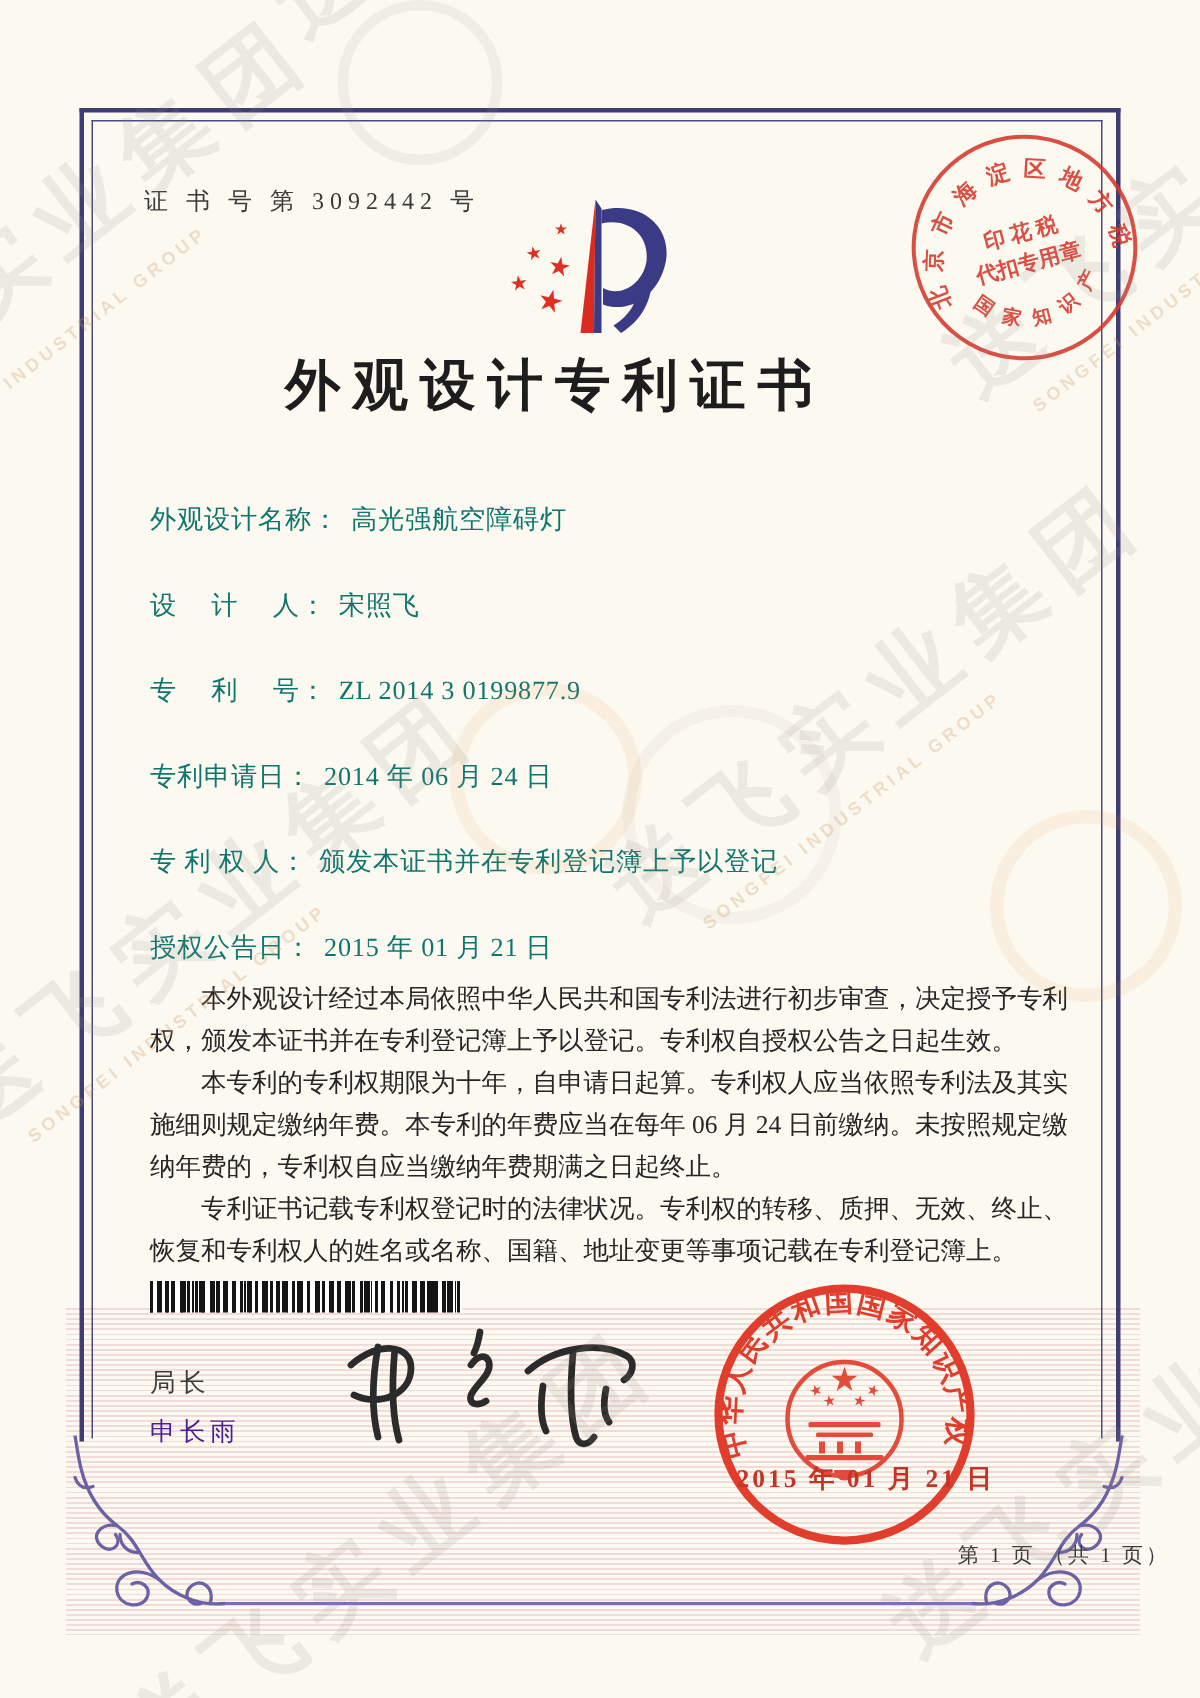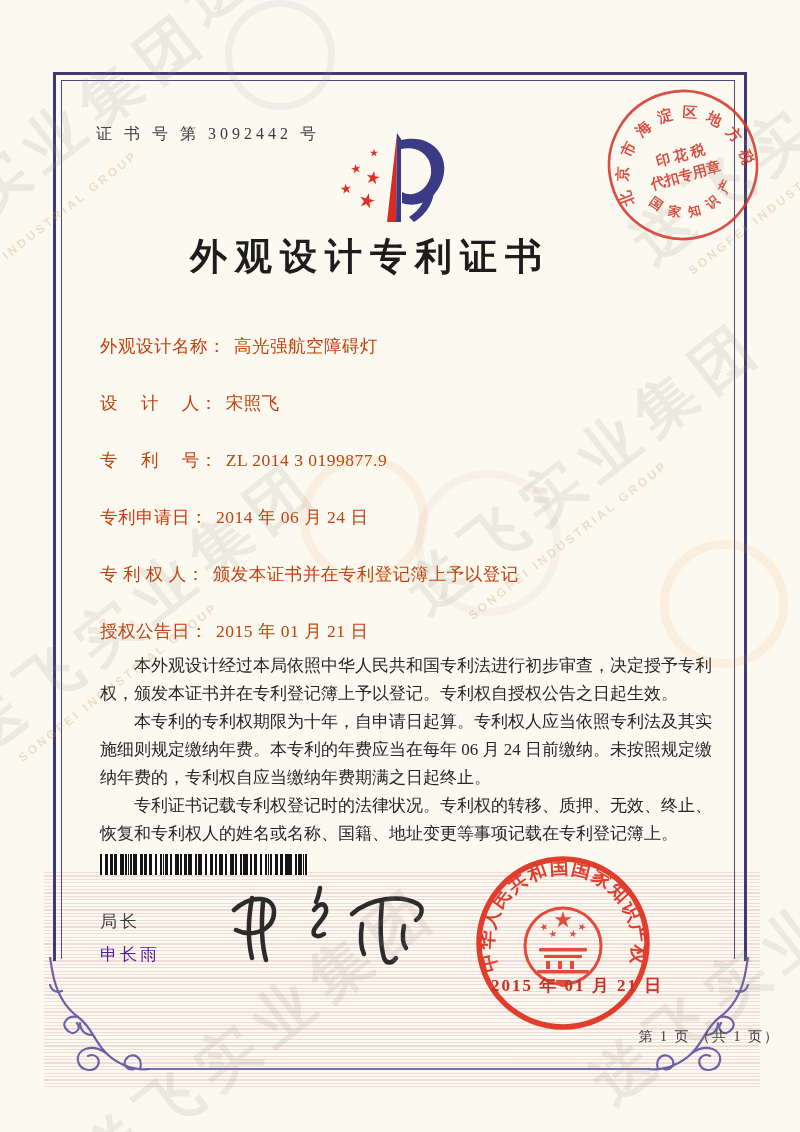--- a/index.html
+++ b/index.html
@@ -33,21 +33,21 @@
   }
   
   .cert-no{
     left:96px;top:124px;font-size:16px;letter-spacing:4px;color:#3a3a3a;
   }
   .title{
     left:0;top:232px;width:740px;text-align:center;
     font-size:37px;font-weight:bold;letter-spacing:8px;color:#1d1d1d;
   }
   
-  .field{left:100px;font-size:17.5px;letter-spacing:.5px;color:#c2410c;white-space:nowrap;}
+  .field{left:100px;font-size:17.5px;letter-spacing:.5px;color:#0f766e;white-space:nowrap;}
   .f0{top:334px}.f1{top:391px}.f2{top:448px}.f3{top:505px}.f4{top:562px}.f5{top:619px}
   .field .val{margin-left:8px;}
   
   .body-text{
     left:100px;top:652px;width:612px;
     font-size:17px;line-height:28px;text-align:justify;color:#262626;
   }
   .body-text p{margin:0;text-indent:2em;}
   
   .barcode{

